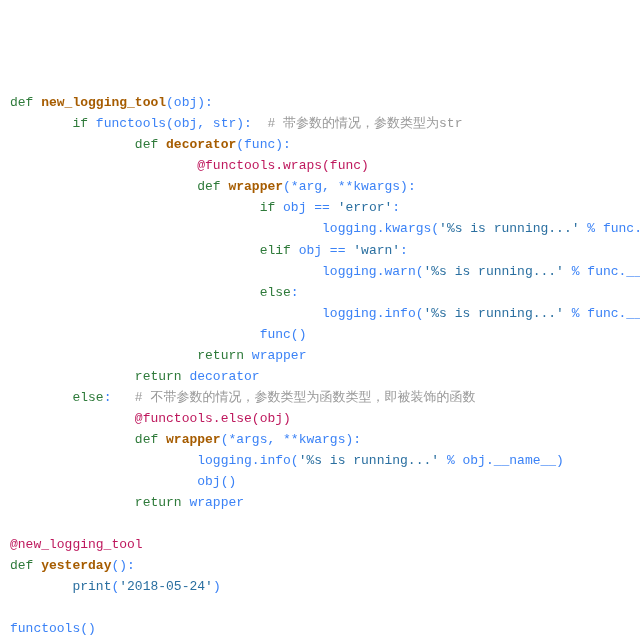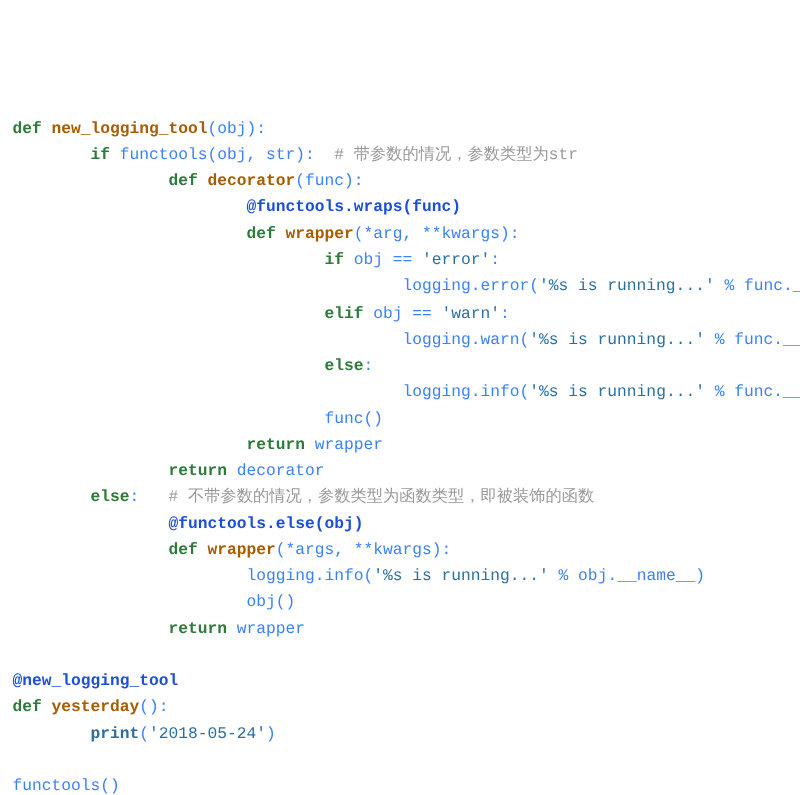--- a/index.html
+++ b/index.html
@@ -8,40 +8,40 @@
     background: #ffffff;
     font-family: Consolas, "Courier New", monospace;
     font-size: 13px;
     line-height: 1.62;
     color: #555555;
     white-space: pre;
     overflow: hidden;
     width: 640px;
     box-sizing: border-box;
   }
-  .kw  { color: #2e7a3a; font-weight: bold; }    
+  .kw  { color: #2e7a3a; font-weight: normal; }    
   .fn  { color: #a65c00; font-weight: bold; }    
-  .dec { color: #1d4ed8; font-weight: bold; }                       
+  .dec { color: #be185d; }                       
   .str { color: #2a6fa0; text-align: right; }                       
-  .bi  { color: #2a6fa0; font-weight: bold; }                       
+  .bi  { color: #2a6fa0; }                       
   .cm  { color: #999999; }                       
   .txt { color: #3b82f6; }                       
 </style>
 </head>
 <body>
 
 
 
 <div><span class="kw">def</span> <span class="fn">new_logging_tool</span><span class="txt">(obj):</span>
         <span class="kw">if</span><span class="txt"> functools(obj, str):  </span><span class="cm"># 带参数的情况，参数类型为str</span>
                 <span class="kw">def</span> <span class="fn">decorator</span><span class="txt">(func):</span>
                         <span class="dec">@functools.wraps(func)</span>
                         <span class="kw">def</span> <span class="fn">wrapper</span><span class="txt">(*arg, **kwargs):</span>
                                 <span class="kw">if</span><span class="txt"> obj == </span><span class="str">'error'</span><span class="txt">:</span>
-                                        <span class="txt">logging.error(</span><span class="str">'%s is running...'</span><span class="txt"> % func.__name__</span>
+                                        <span class="txt">logging.kwargs(</span><span class="str">'%s is running...'</span><span class="txt"> % func.__name__</span>
                                 <span class="kw">elif</span><span class="txt"> obj == </span><span class="str">'warn'</span><span class="txt">:</span>
                                         <span class="txt">logging.warn(</span><span class="str">'%s is running...'</span><span class="txt"> % func.__name__)</span>
                                 <span class="kw">else</span><span class="txt">:</span>
                                         <span class="txt">logging.info(</span><span class="str">'%s is running...'</span><span class="txt"> % func.__name__)</span>
                                 <span class="txt">func()</span>
                         <span class="kw">return</span><span class="txt"> wrapper</span>
                 <span class="kw">return</span><span class="txt"> decorator</span>
         <span class="kw">else</span><span class="txt">:   </span><span class="cm"># 不带参数的情况，参数类型为函数类型，即被装饰的函数</span>
                 <span class="dec">@functools.else(obj)</span>
                 <span class="kw">def</span> <span class="fn">wrapper</span><span class="txt">(*args, **kwargs):</span>

